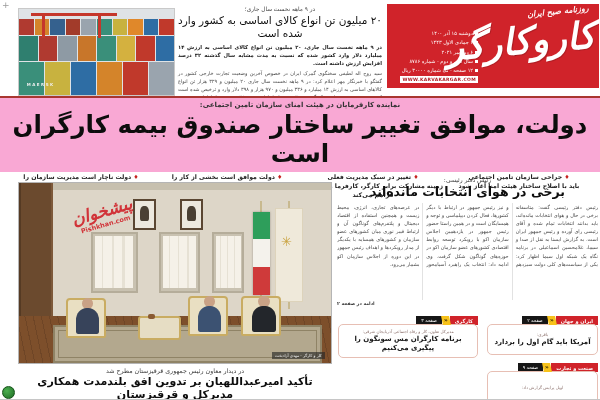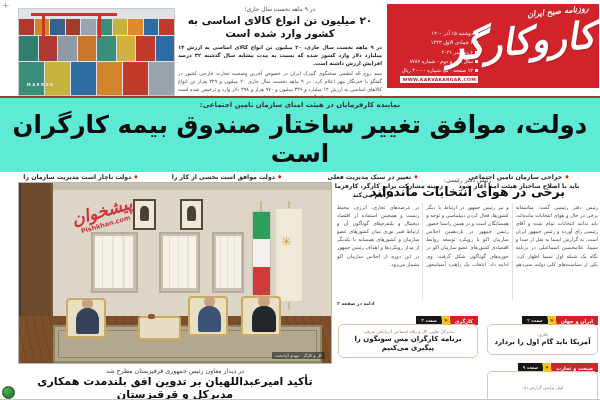--- a/index.html
+++ b/index.html
@@ -30,21 +30,21 @@
   .date-line { font-size:5px; line-height:1.85; white-space:nowrap; text-align:right; }
   .date-line .sq { display:inline-block; width:3px; height:3px; background:#fff; margin-left:2px; }
   .site-bar {
     margin-top:1px; background:#fff; color:#b01c22; font-size:4.5px; font-weight:bold;
     padding:1px 2px; width:max-content; letter-spacing:.3px; direction:ltr;
   }
 
   
   .lead-story { position:absolute; top:6px; right:218px; width:204px; }
   .lead-kicker { text-align:center; font-size:5.8px; color:#444; margin-bottom:2px; }
-  .lead-headline { text-align:center; font-size:10.5px; font-weight:bold; color:#111; line-height:1.25; margin-bottom:3px; }
+  .lead-headline { text-align:center; font-size:10.5px; font-weight:normal; color:#111; line-height:1.25; margin-bottom:3px; }
   .lead-lead { font-size:5.2px; font-weight:bold; color:#222; text-align:justify; line-height:1.55; margin-bottom:2px; }
   .lead-body { font-size:5px; color:#4a4a4a; text-align:justify; line-height:1.6; }
   .lead-continue { font-size:4.6px; font-weight:bold; color:#333; text-align:left; margin-top:1px; }
 
   
   .containers-photo {
     position:absolute; top:8px; left:18px; width:157px; height:88px;
     border:1px solid #c9c9c9; background:#dfe3e6; overflow:hidden;
   }
   .c-rows { position:absolute; inset:0; display:flex; flex-direction:column; gap:1px; padding-top:10px; }
@@ -55,21 +55,21 @@
   .crane .beam { position:absolute; top:14%; left:0; width:100%; height:3px; background:#c5372b; }
   .crane .post { position:absolute; top:14%; width:3px; height:86%; background:#c5372b; }
   .crane .post.p1 { left:12%; } .crane .post.p2 { left:78%; }
   .maersk { position:absolute; bottom:9%; left:5%; color:#f0f0f0; font-size:4px; letter-spacing:1.5px; font-weight:bold; }
 
   
   .rule-top { position:absolute; top:96px; left:0; width:600px; height:2px; background:#a93630; }
   .rule-bottom { position:absolute; bottom:0; left:0; width:600px; height:1px; background:#c6c6c6; }
 
   
-  .banner { position:absolute; top:98px; left:0; width:600px; height:74px; background:#5eead4; padding-top:3px; }
+  .banner { position:absolute; top:98px; left:0; width:600px; height:74px; background:#f9a8d4; padding-top:3px; }
   .banner-kicker { text-align:center; font-size:7px; font-weight:bold; color:#333; }
   .banner-headline {
     text-align:center; font-size:24.5px; font-weight:900; color:#0d0d0d;
     letter-spacing:-.8px; line-height:1.2; margin-top:1px;
   }
   .bullets { display:flex; direction:rtl; margin-top:3px; padding:0 8px; }
   .bullet { flex:1; text-align:center; position:relative; }
   .bullet .l1, .bullet .l2 { font-size:6.2px; font-weight:bold; color:#1d1d1d; line-height:1.5; }
   .diamond { color:#c6231f; font-size:6px; margin-left:2px; }
   .bullet-note { position:absolute; right:4px; bottom:-7px; font-size:4.2px; color:#666; }

